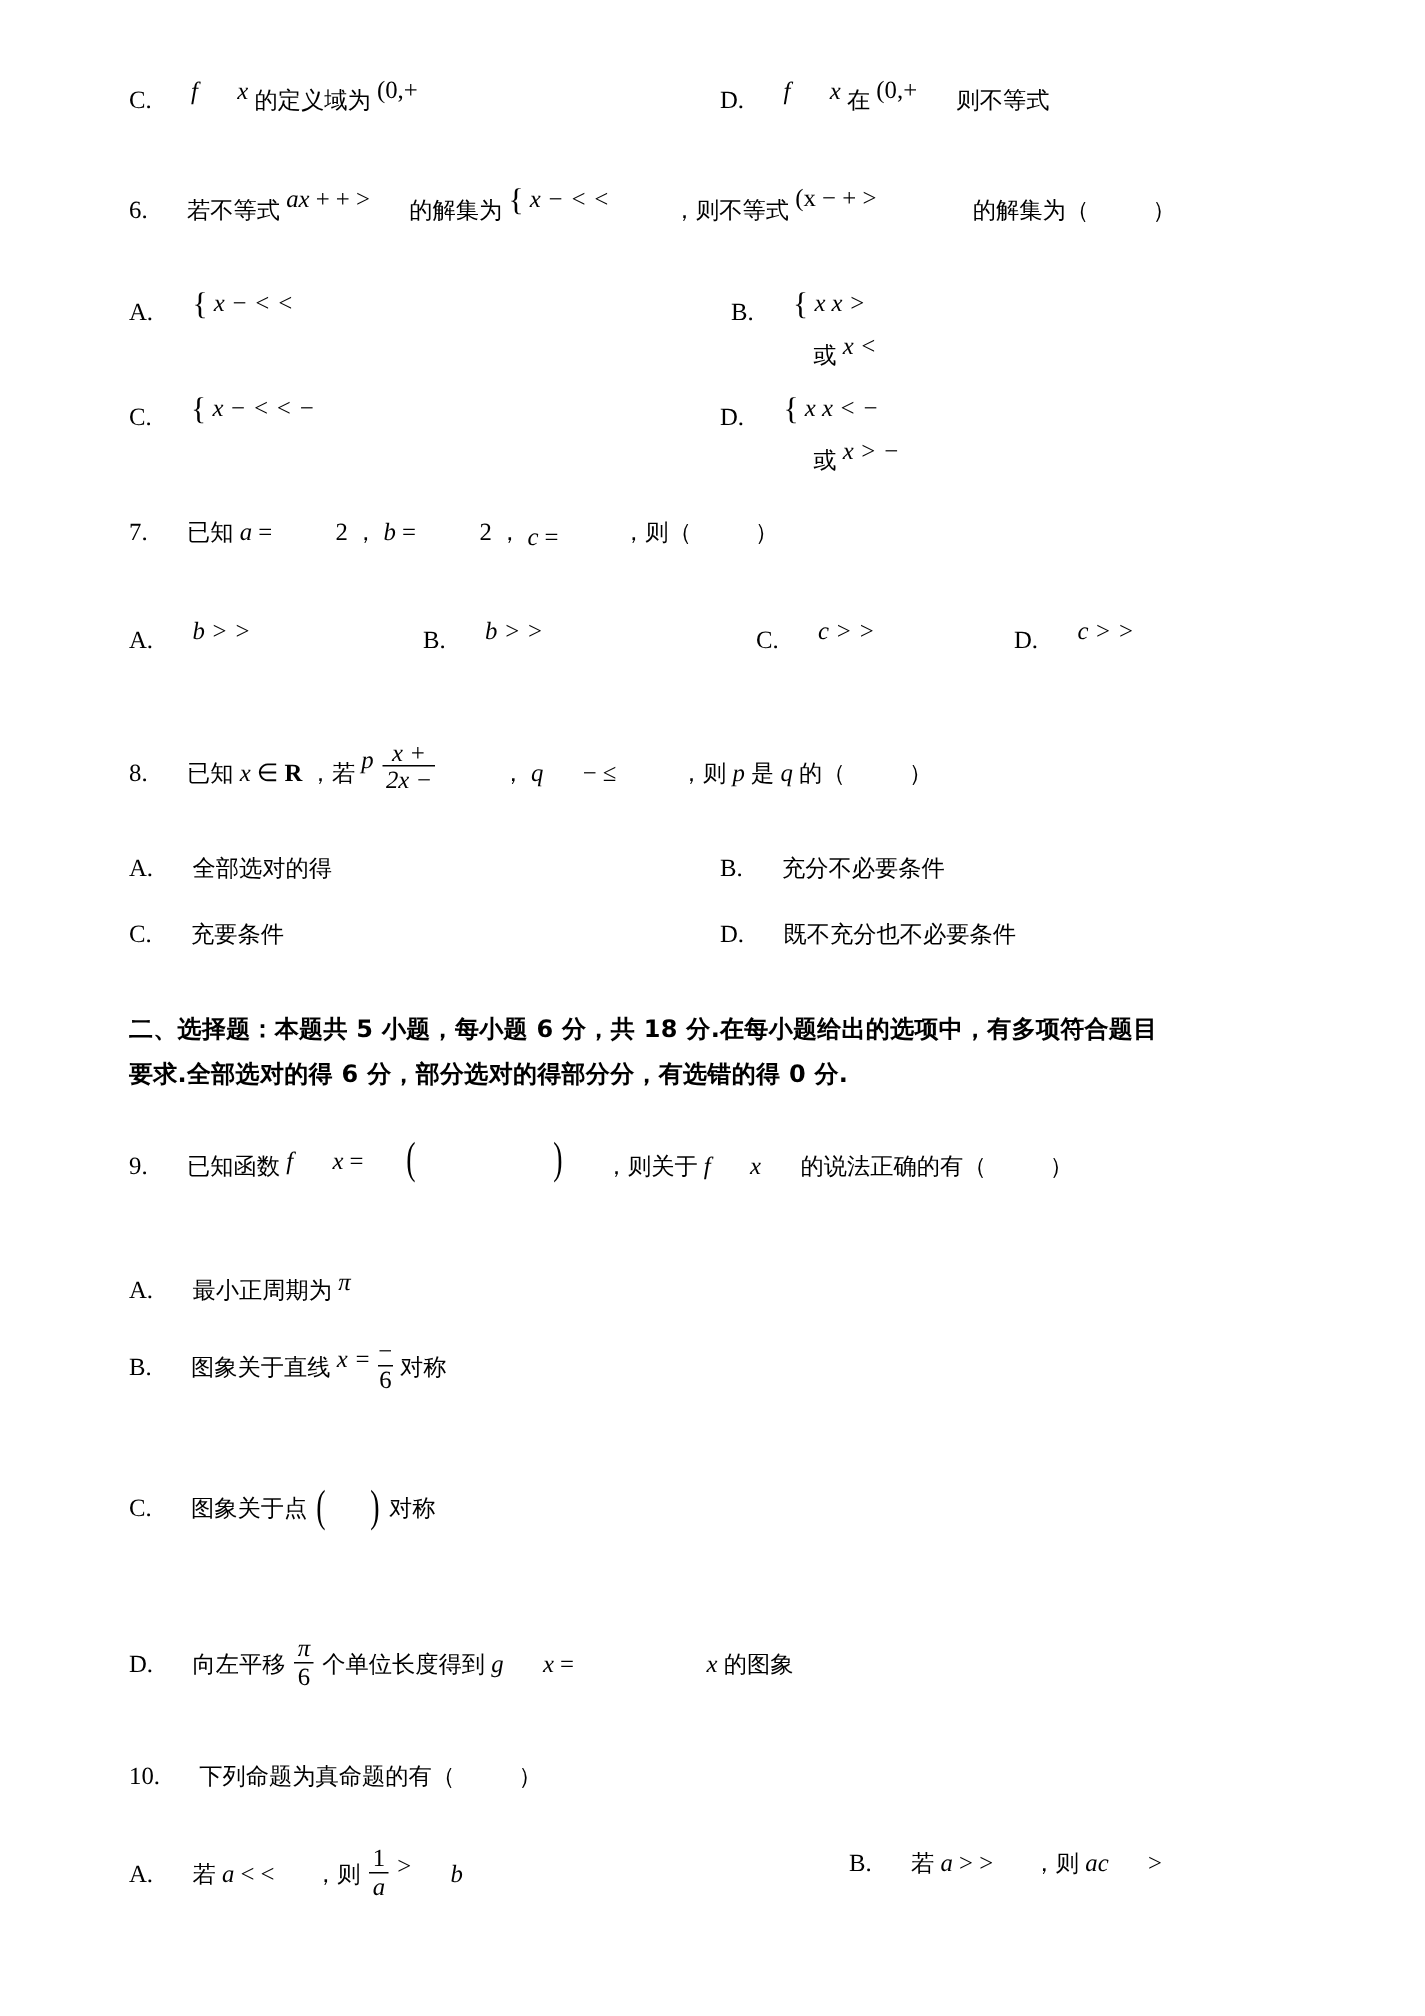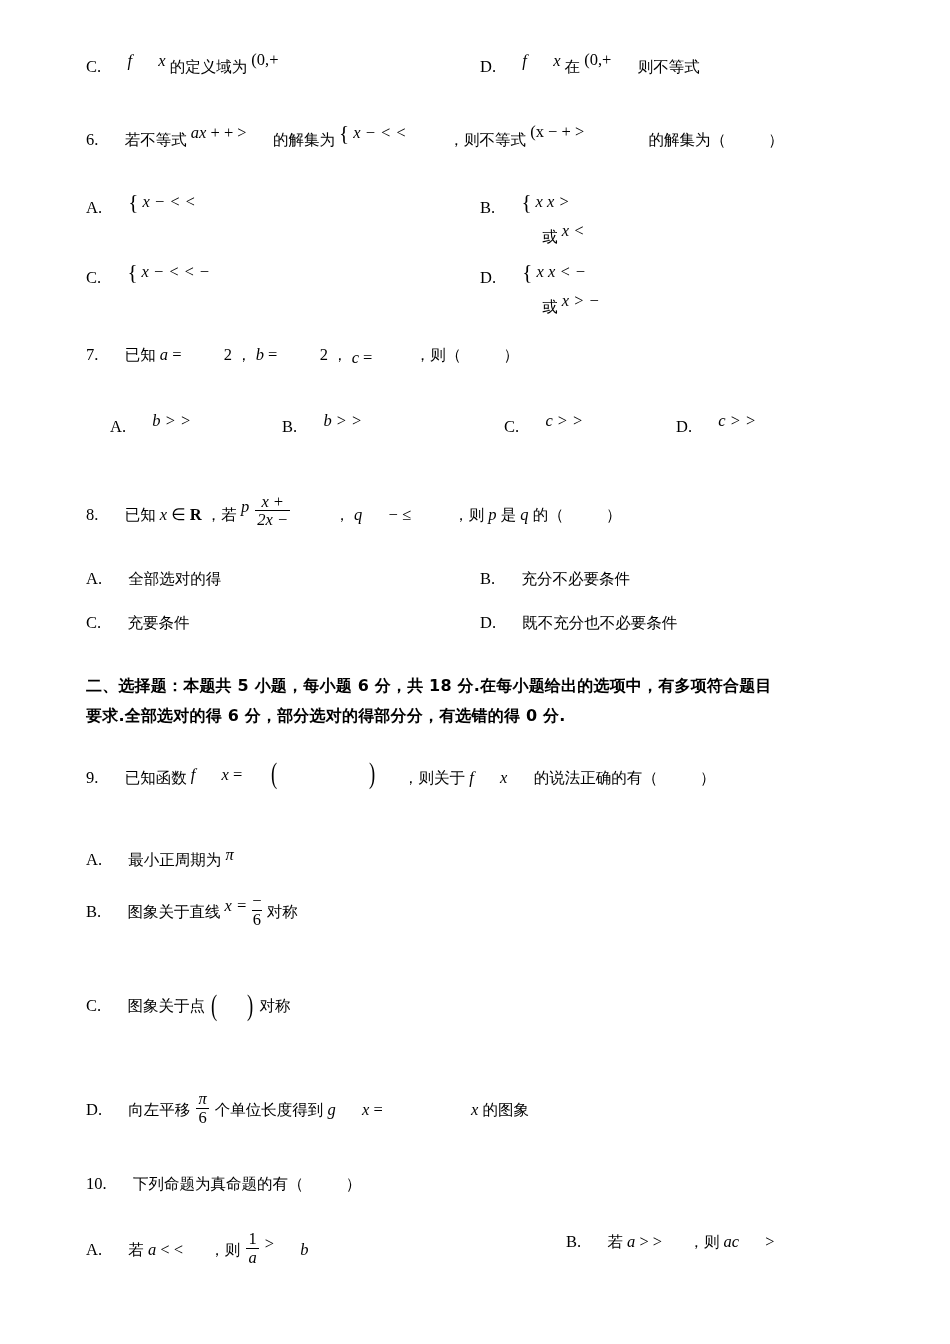--- a/index.html
+++ b/index.html
@@ -180,21 +180,21 @@
         <span class="mn" style="position:relative; top:-8px;">+        &gt;</span>
         <span class="gap-lg"></span>
         <span class="cn">的解集为（</span>
         <span class="gap-md"></span>
         <span class="cn">）</span>
       </span>
     </div>
 
     <div class="spacer-s"></div>
 
-    <div class="row line" style="height:56px;">
+    <div class="row line" style="height:56px;text-align:center;">
       <span class="col-left">
         <span class="label">A.</span>
         <span class="gap-sm"></span>
         <span class="brace" style="position:relative; top:-6px;">{</span>
         <span class="mi" style="position:relative; top:-6px;">x      −    &lt;        &lt;</span>
       </span>
       <span class="col-right">
         <span class="label">B.</span>
         <span class="gap-sm"></span>
         <span class="brace" style="position:relative; top:-6px;">{</span>
@@ -249,21 +249,21 @@
         <span class="gap-md"></span>
         <span class="cn">，则（</span>
         <span class="gap-md"></span>
         <span class="cn">）</span>
       </span>
     </div>
 
     <div class="spacer-s"></div>
 
     <div class="row line" style="height:48px;">
-      <span class="col-q4" style="left:0px;margin-left:24px;">
+      <span class="col-q4" style="left:0px;">
         <span class="label">A.</span>
         <span class="gap-sm"></span>
         <span class="mi" style="position:relative; top:-6px;">b &gt;      &gt;</span>
       </span>
       <span class="col-q4" style="left:196px;">
         <span class="label">B.</span>
         <span class="gap-sm"></span>
         <span class="mi" style="position:relative; top:-6px;">b &gt;       &gt;</span>
       </span>
       <span class="col-q4" style="left:418px;">

